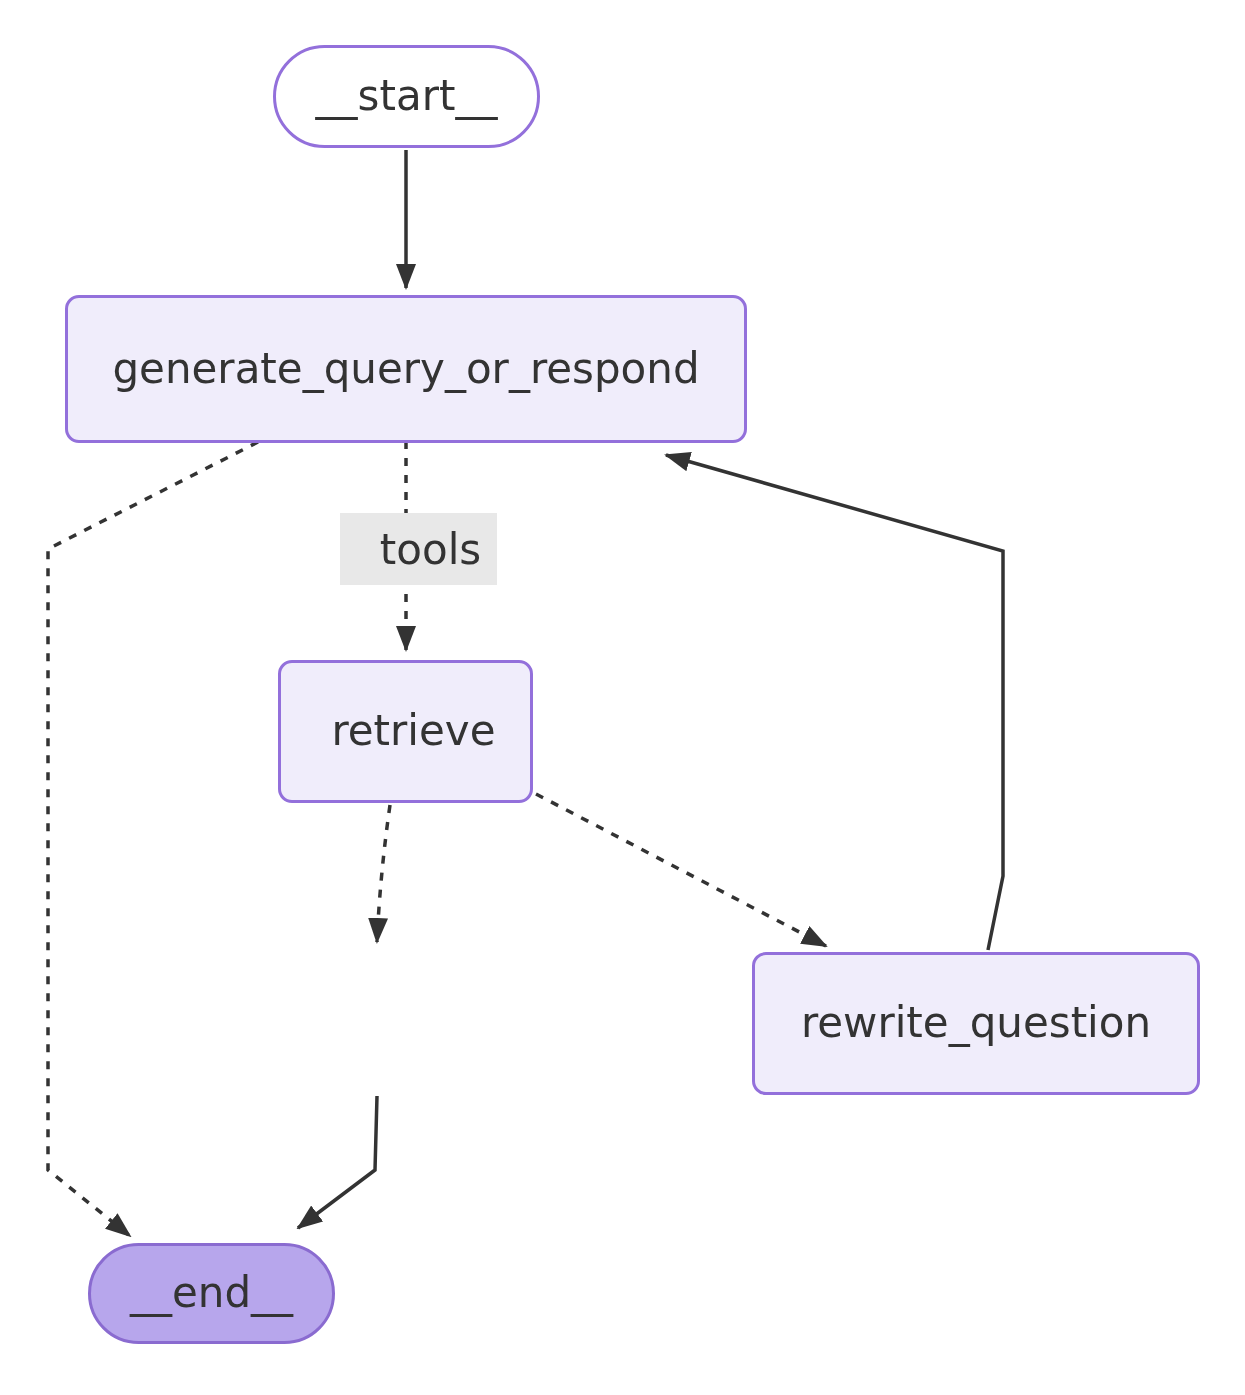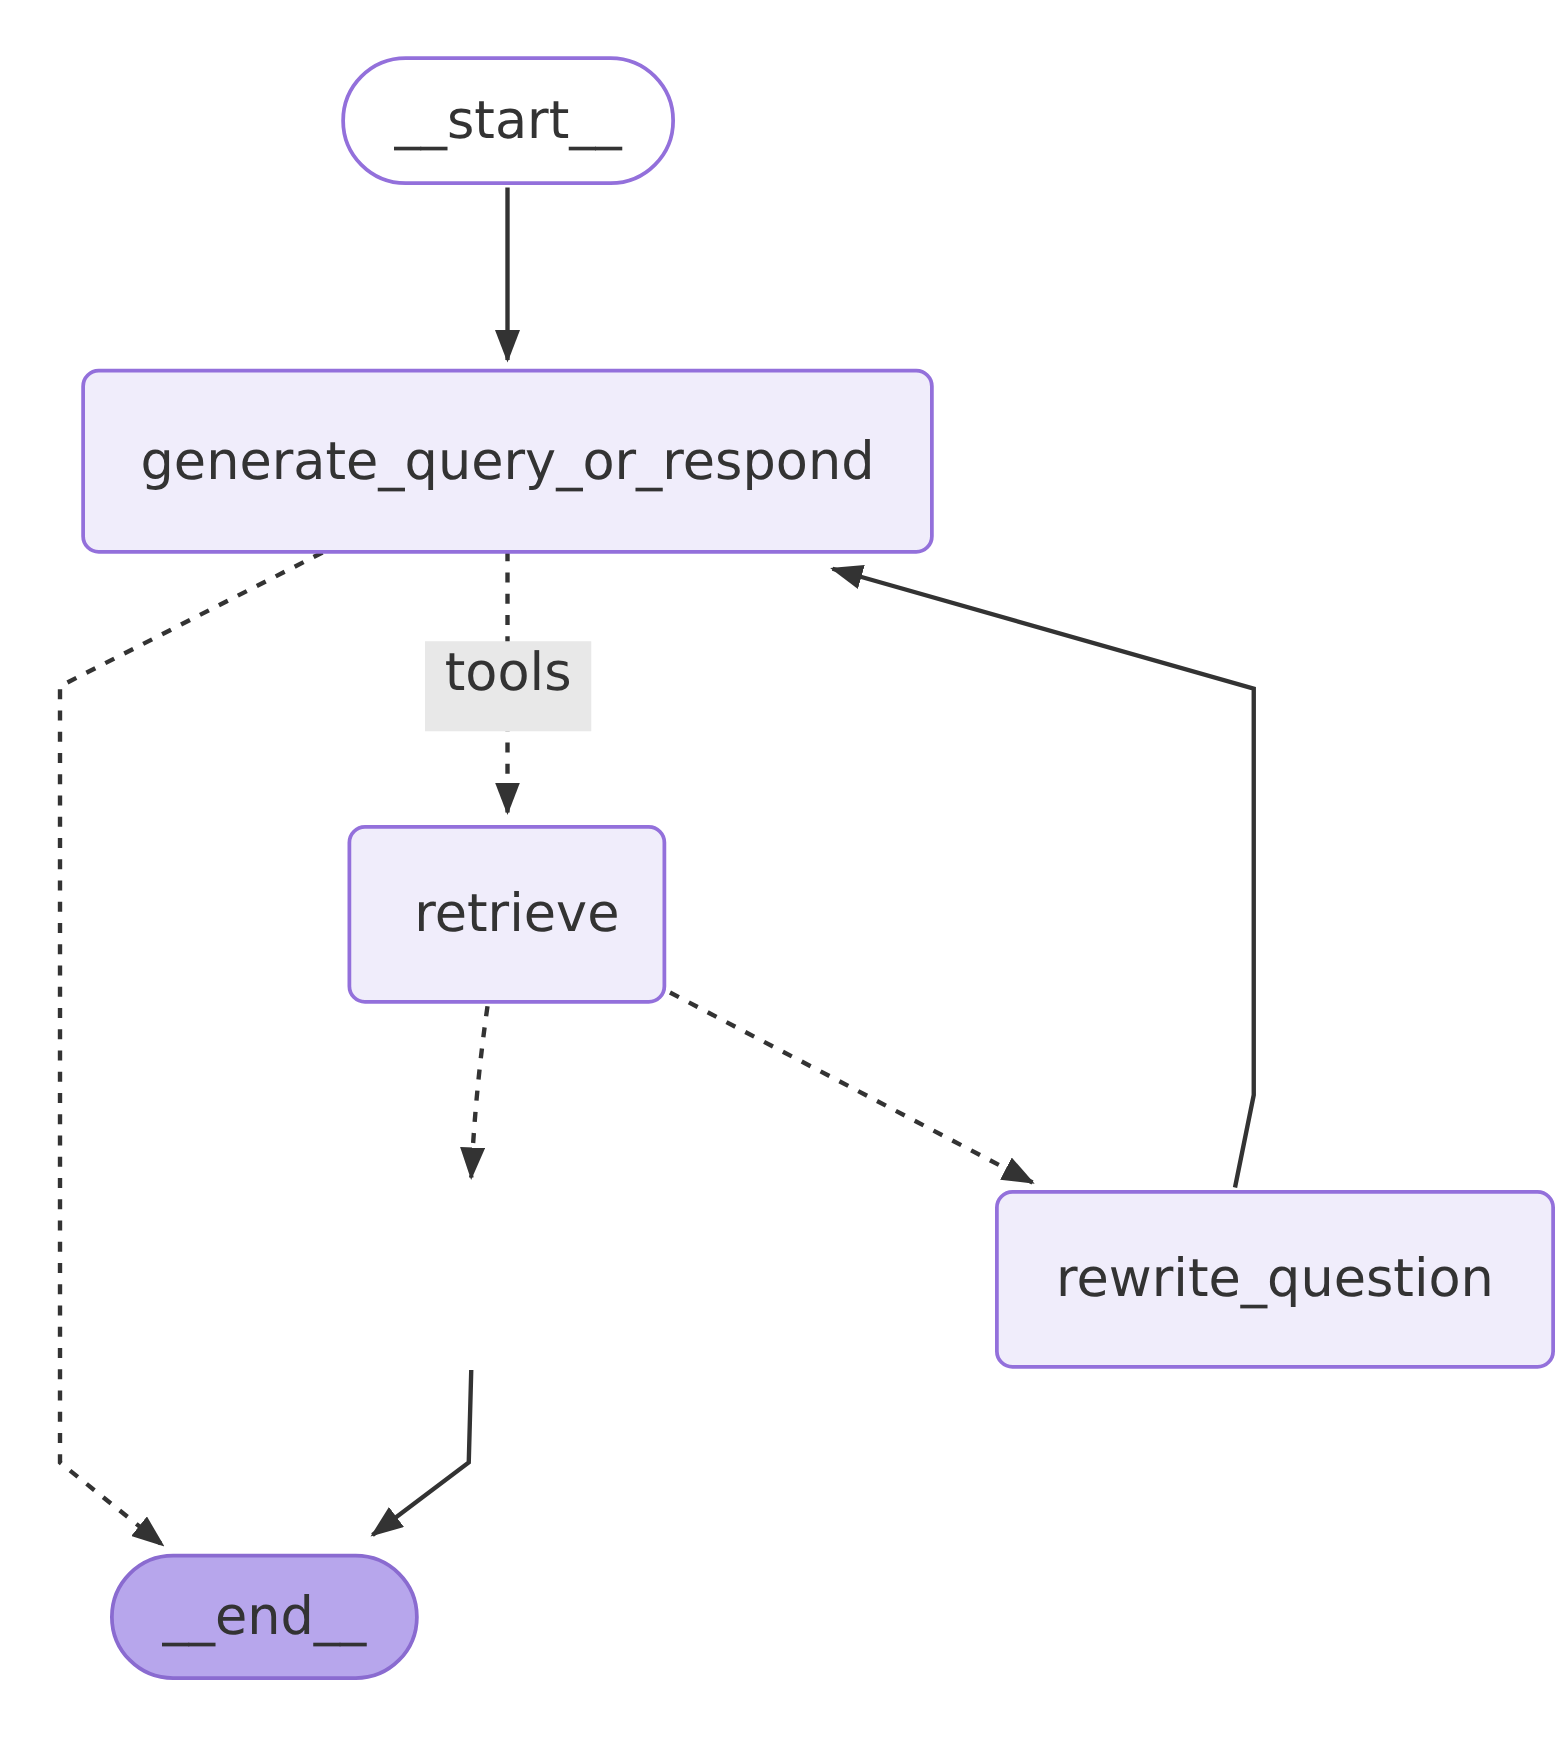--- a/index.html
+++ b/index.html
@@ -49,23 +49,25 @@
     border-radius: 52px;
   }
   .edge-label {
     position: absolute;
     left: 340px;
     top: 513px;
     width: 133px;
     height: 72px;
     background: #e8e8e8;
     display: flex;
+    align-items: center;
     justify-content: center;
     color: #333333;
     font-size: 42px;
+    padding-left: 24px;
   }
   .edge-path {
     fill: none;
     stroke: #333333;
     stroke-width: 3.5px;
   }
   .edge-dashed {
     stroke-dasharray: 8 9;
   }
 </style>
@@ -106,21 +108,21 @@
 
   <div class="edge-label">
     <span>tools</span>
   </div>
 
   <div class="node rect" style="left:278px; top:660px; width:255px; height:143px;padding-left:16px;">
     <span>retrieve</span>
   </div>
 
 
-  <div class="node rect" style="left:752px; top:952px; width:448px; height:143px;margin-left:44px;">
+  <div class="node rect" style="left:752px; top:952px; width:448px; height:143px;">
     <span>rewrite_question</span>
   </div>
 
   <div class="node pill-end" style="left:88px; top:1243px; width:247px; height:101px;">
     <span>__end__</span>
   </div>
 
 </div>
 
 </body></html>

